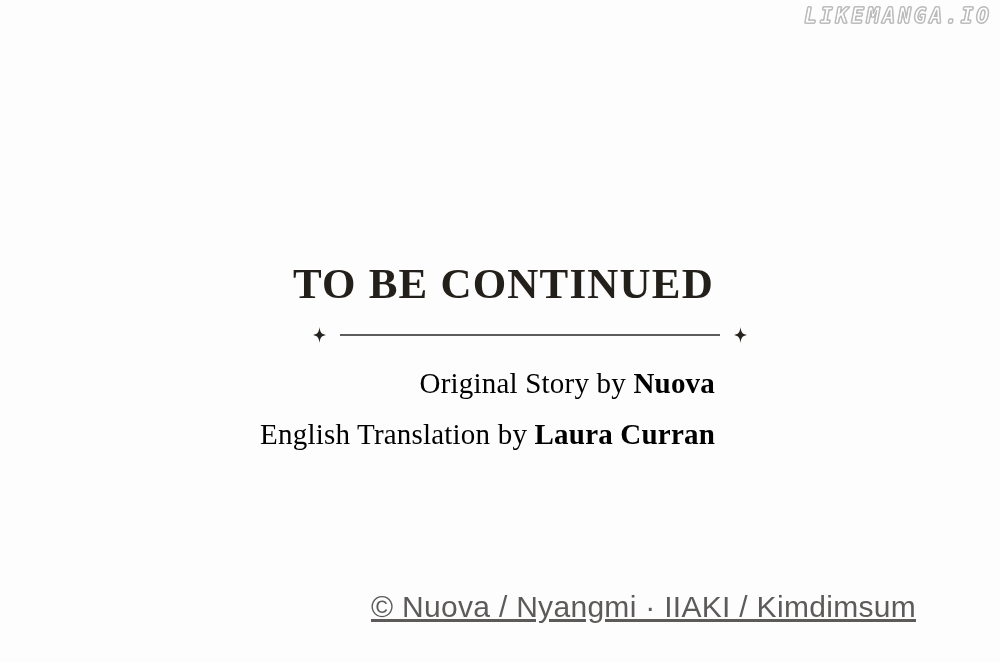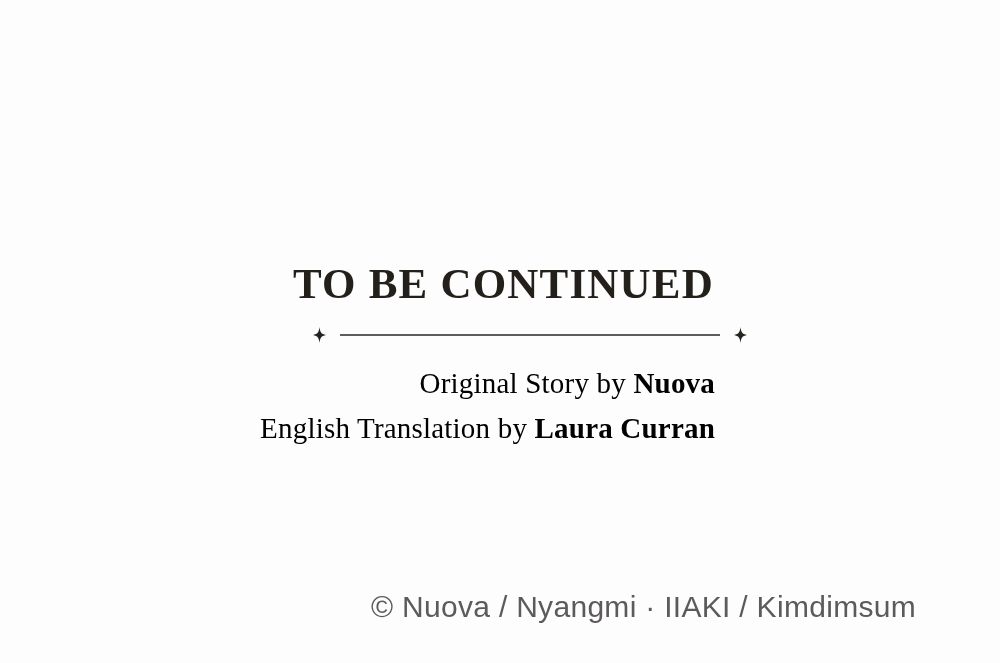--- a/index.html
+++ b/index.html
@@ -93,44 +93,46 @@
   }
   .credit-line {
     font-family: "Liberation Serif", serif;
     font-size: 29px;
     line-height: 38px;
     white-space: nowrap;
     letter-spacing: 0.2px;
   }
   .credit-line .role { font-weight: normal; }
   .credit-line .name { font-weight: bold; }
-  .credit-line.spaced { margin-top: 7px; }
+  .credit-line.spaced { margin-top: 13px; }
 
   
   .copyright {
     position: absolute;
     left: 0;
     top: 588px;
     width: 1000px;
     text-align: right;
     padding-right: 84px;
     box-sizing: border-box;
     font-family: "Liberation Sans", sans-serif;
     font-size: 30px;
     line-height: 38px;
     color: #5d5b59;
     white-space: nowrap;
     letter-spacing: 0.3px;
+    text-decoration: underline;
   }
 </style>
 </head>
 <body>
 
 <div class="page">
 
+  <div class="watermark">LIKEMANGA.IO</div>
 
   <div class="endcard">
 
     <div class="tbc-title">TO BE CONTINUED</div>
 
     <div class="divider-row">
       <span class="star">
         <svg width="13" height="16" viewBox="0 0 13 16" aria-hidden="true">
           <path d="M6.5 0 C7.1 5.2 8.1 7.1 13 8 C8.1 8.9 7.1 10.8 6.5 16 C5.9 10.8 4.9 8.9 0 8 C4.9 7.1 5.9 5.2 6.5 0 Z" fill="#26221d"></path>
         </svg>

